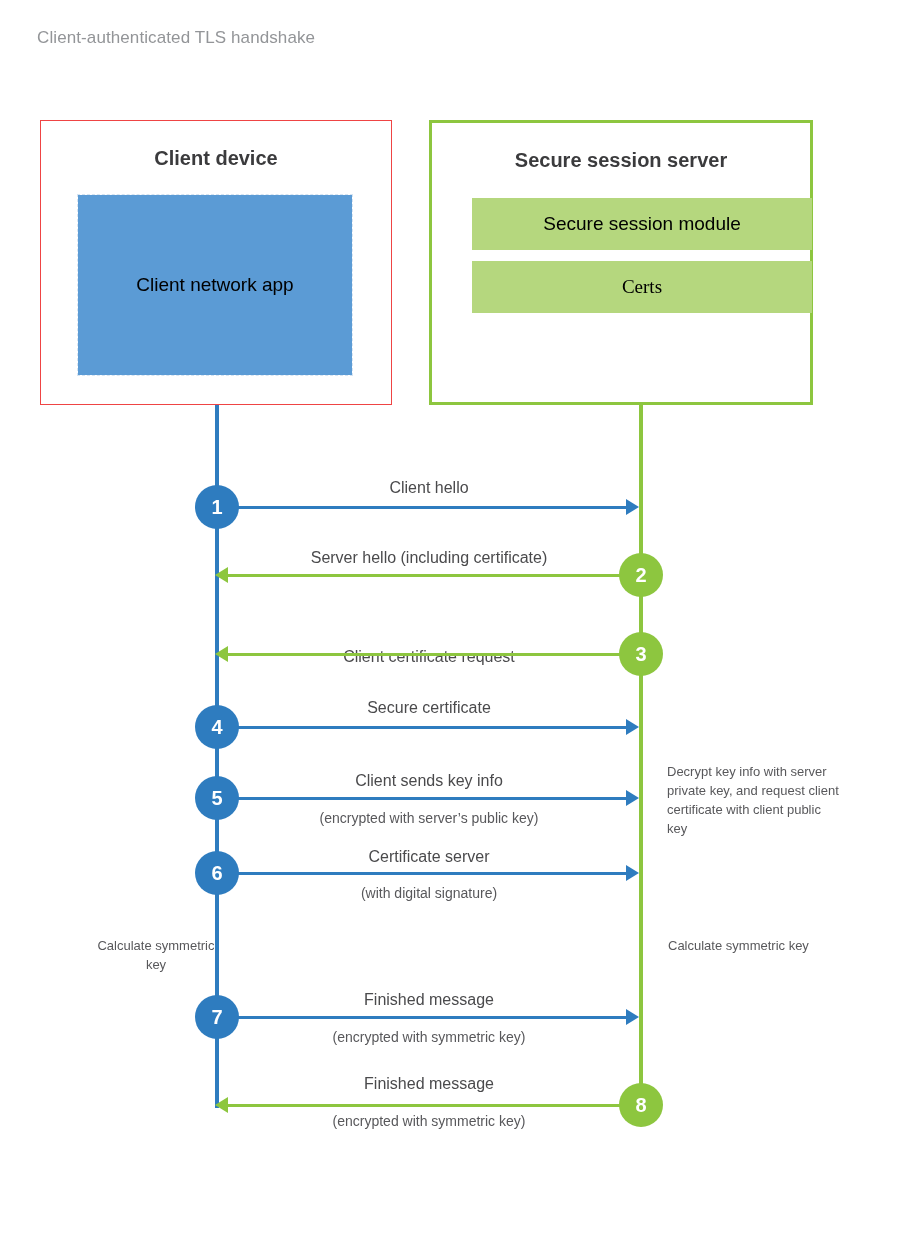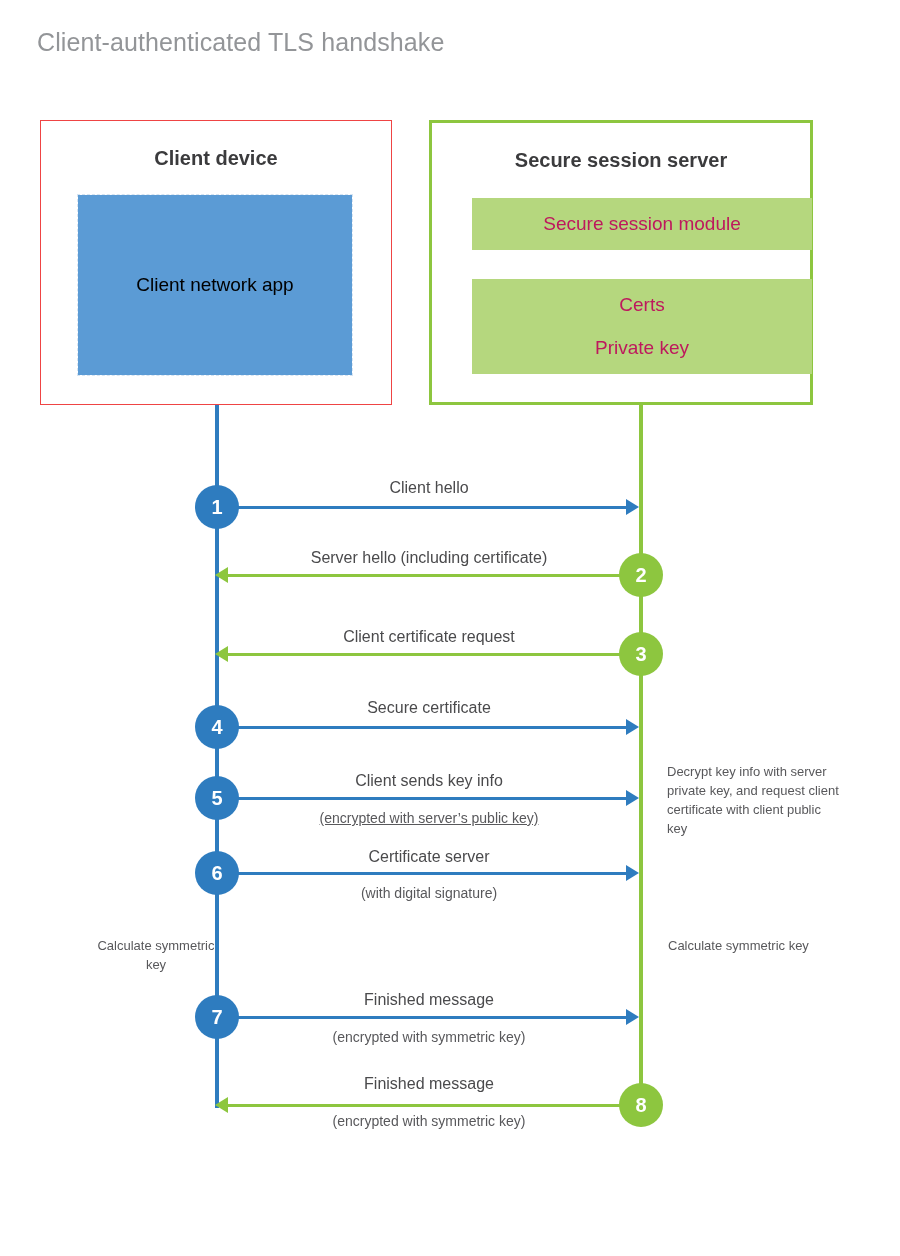--- a/index.html
+++ b/index.html
@@ -11,21 +11,21 @@
     width: 900px; height: 1256px;
     position: relative;
     font-family: "Liberation Sans", "DejaVu Sans", sans-serif;
     overflow: hidden;
   }
 
   
   #page-title {
     position: absolute;
     left: 37px; top: 28px;
-    font-size: 25px;
+    font-size: 17px;
     font-weight: 400;
     color: #939598;
     letter-spacing: .1px;
     white-space: nowrap;
   }
 
   
   .actor-box {
     position: absolute;
     background: #ffffff;
@@ -70,25 +70,25 @@
   
   .server-bar {
     position: absolute;
     left: 40px;
     width: 340px;
     height: 52px;
     background: #B5D77E;
     display: flex;
     align-items: center;
     justify-content: center;
-    color: #be185d;
+    color: #000000;
     font-size: 19px;
   }
   #server-bar-0 { top: 75px; }
-  #server-bar-1 { top: 156px; }
+  #server-bar-1 { top: 138px; font-family: Liberation Serif, serif; }
   #server-bar-2 { top: 199px; }
 
   
   .lifeline {
     position: absolute;
     width: 4px;
   }
   #client-lifeline {
     left: 215px; top: 405px;
     height: 703px;
@@ -169,50 +169,49 @@
 
 <div class="actor-box" id="client-box">
   <div class="actor-title">Client device</div>
   <div id="client-app">Client network app</div>
 </div>
 
 <div class="actor-box" id="server-box">
   <div class="actor-title">Secure session server</div>
   <div class="server-bar" id="server-bar-0">Secure session module</div>
   <div class="server-bar" id="server-bar-1">Certs</div>
-  <div class="server-bar" id="server-bar-2">Private key</div>
 </div>
 
 <div class="lifeline" id="client-lifeline"></div>
 <div class="lifeline" id="server-lifeline"></div>
 
 <div class="arrow-line blue" style="left:217px; top:506px; width:410px;"></div>
 <div class="arrow-head right blue" style="left:626px; top:499px;"></div>
 <div class="msg-label" style="left:217px; top:479px; width:424px;">Client hello</div>
 <div class="step-circle client" style="top:485px;">1</div>
 
 <div class="arrow-line green" style="left:220px; top:574px; width:419px;"></div>
 <div class="arrow-head left green" style="left:215px; top:567px;"></div>
 <div class="msg-label" style="left:217px; top:549px; width:424px;">Server hello (including certificate)</div>
 <div class="step-circle server" style="top:553px;">2</div>
 
 <div class="arrow-line green" style="left:220px; top:653px; width:419px;"></div>
 <div class="arrow-head left green" style="left:215px; top:646px;"></div>
-<div class="msg-label" style="left:217px; top:628px; width:424px;">Client certificate request</div>
+<div class="msg-label" style="left:217px; top:648px; width:424px;">Client certificate request</div>
 <div class="step-circle server" style="top:632px;">3</div>
 
 <div class="arrow-line blue" style="left:217px; top:726px; width:410px;"></div>
 <div class="arrow-head right blue" style="left:626px; top:719px;"></div>
 <div class="msg-label" style="left:217px; top:699px; width:424px;">Secure certificate</div>
 <div class="step-circle client" style="top:705px;">4</div>
 
 <div class="arrow-line blue" style="left:217px; top:797px; width:410px;"></div>
 <div class="arrow-head right blue" style="left:626px; top:790px;"></div>
 <div class="msg-label" style="left:217px; top:772px; width:424px;">Client sends key info</div>
-<div class="msg-sublabel" style="left:217px; top:810px; width:424px;text-decoration:underline;">(encrypted with server’s public key)</div>
+<div class="msg-sublabel" style="left:217px; top:810px; width:424px;">(encrypted with server’s public key)</div>
 <div class="step-circle client" style="top:776px;">5</div>
 
 <div class="arrow-line blue" style="left:217px; top:872px; width:410px;"></div>
 <div class="arrow-head right blue" style="left:626px; top:865px;"></div>
 <div class="msg-label" style="left:217px; top:848px; width:424px;">Certificate server</div>
 <div class="msg-sublabel" style="left:217px; top:885px; width:424px;">(with digital signature)</div>
 <div class="step-circle client" style="top:851px;">6</div>
 
 <div class="arrow-line blue" style="left:217px; top:1016px; width:410px;"></div>
 <div class="arrow-head right blue" style="left:626px; top:1009px;"></div>

